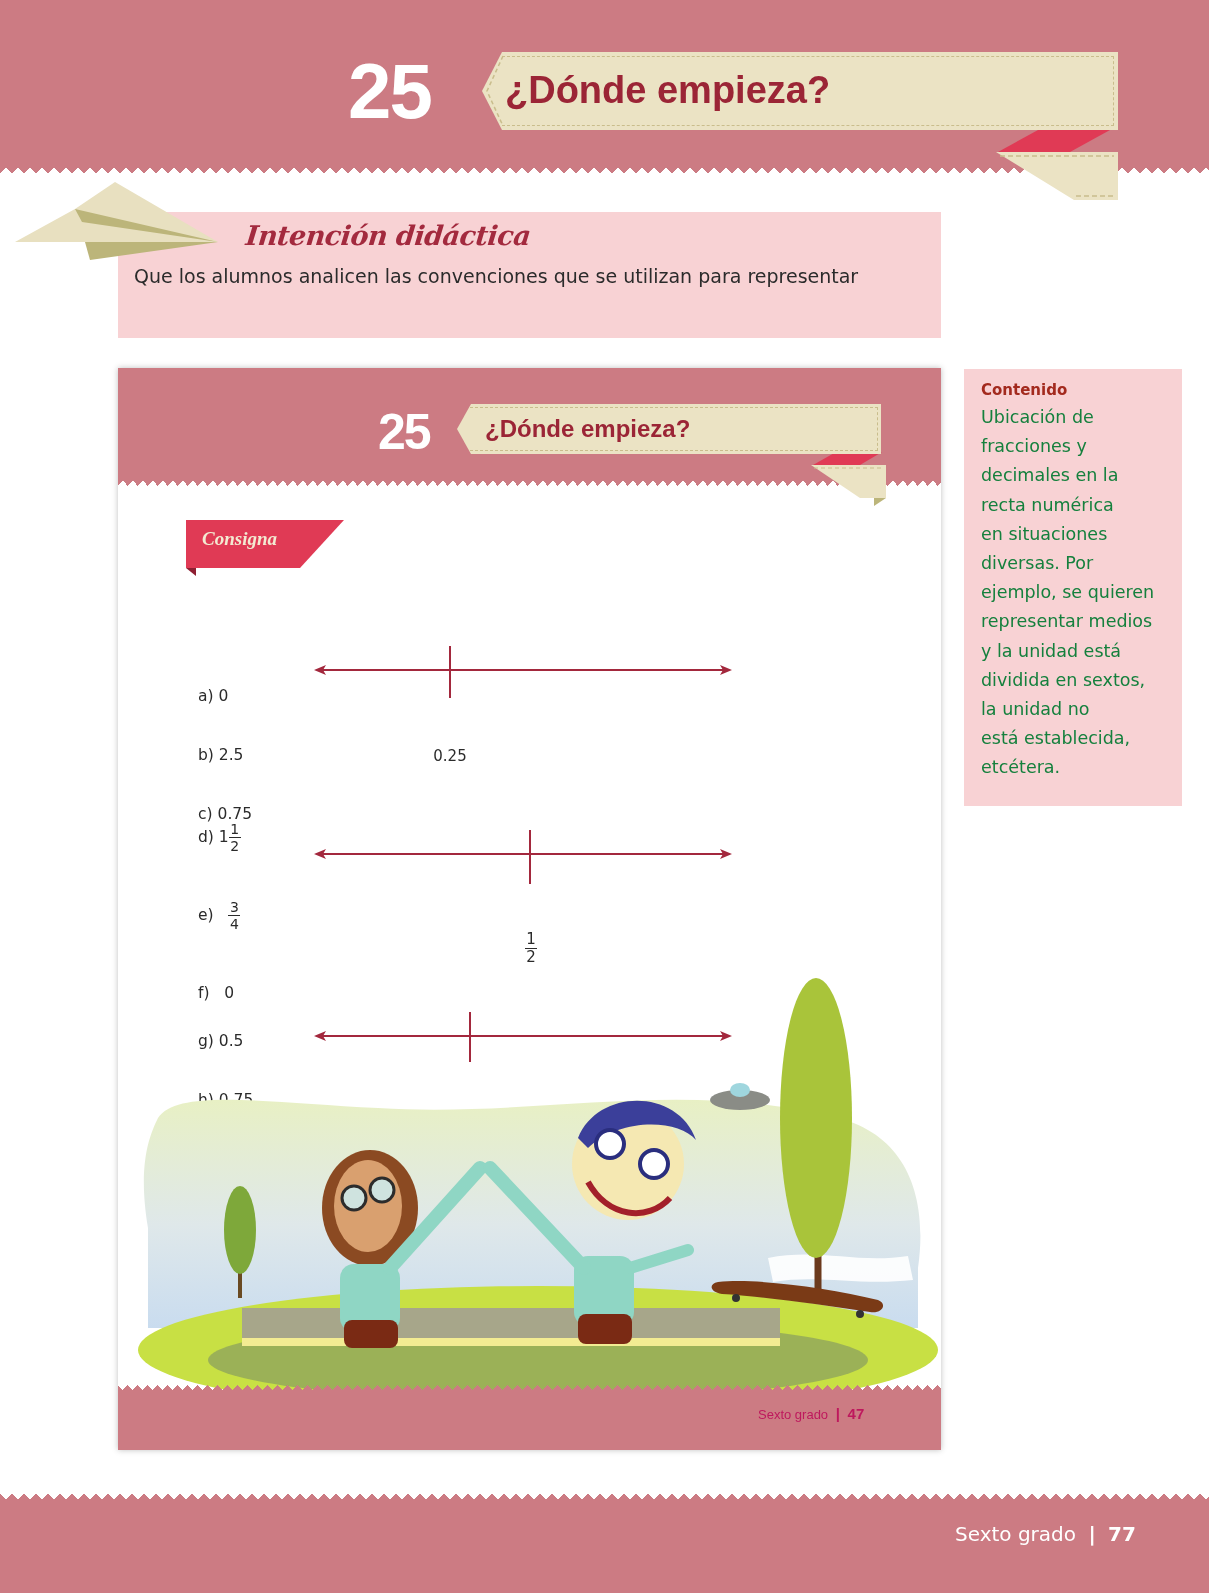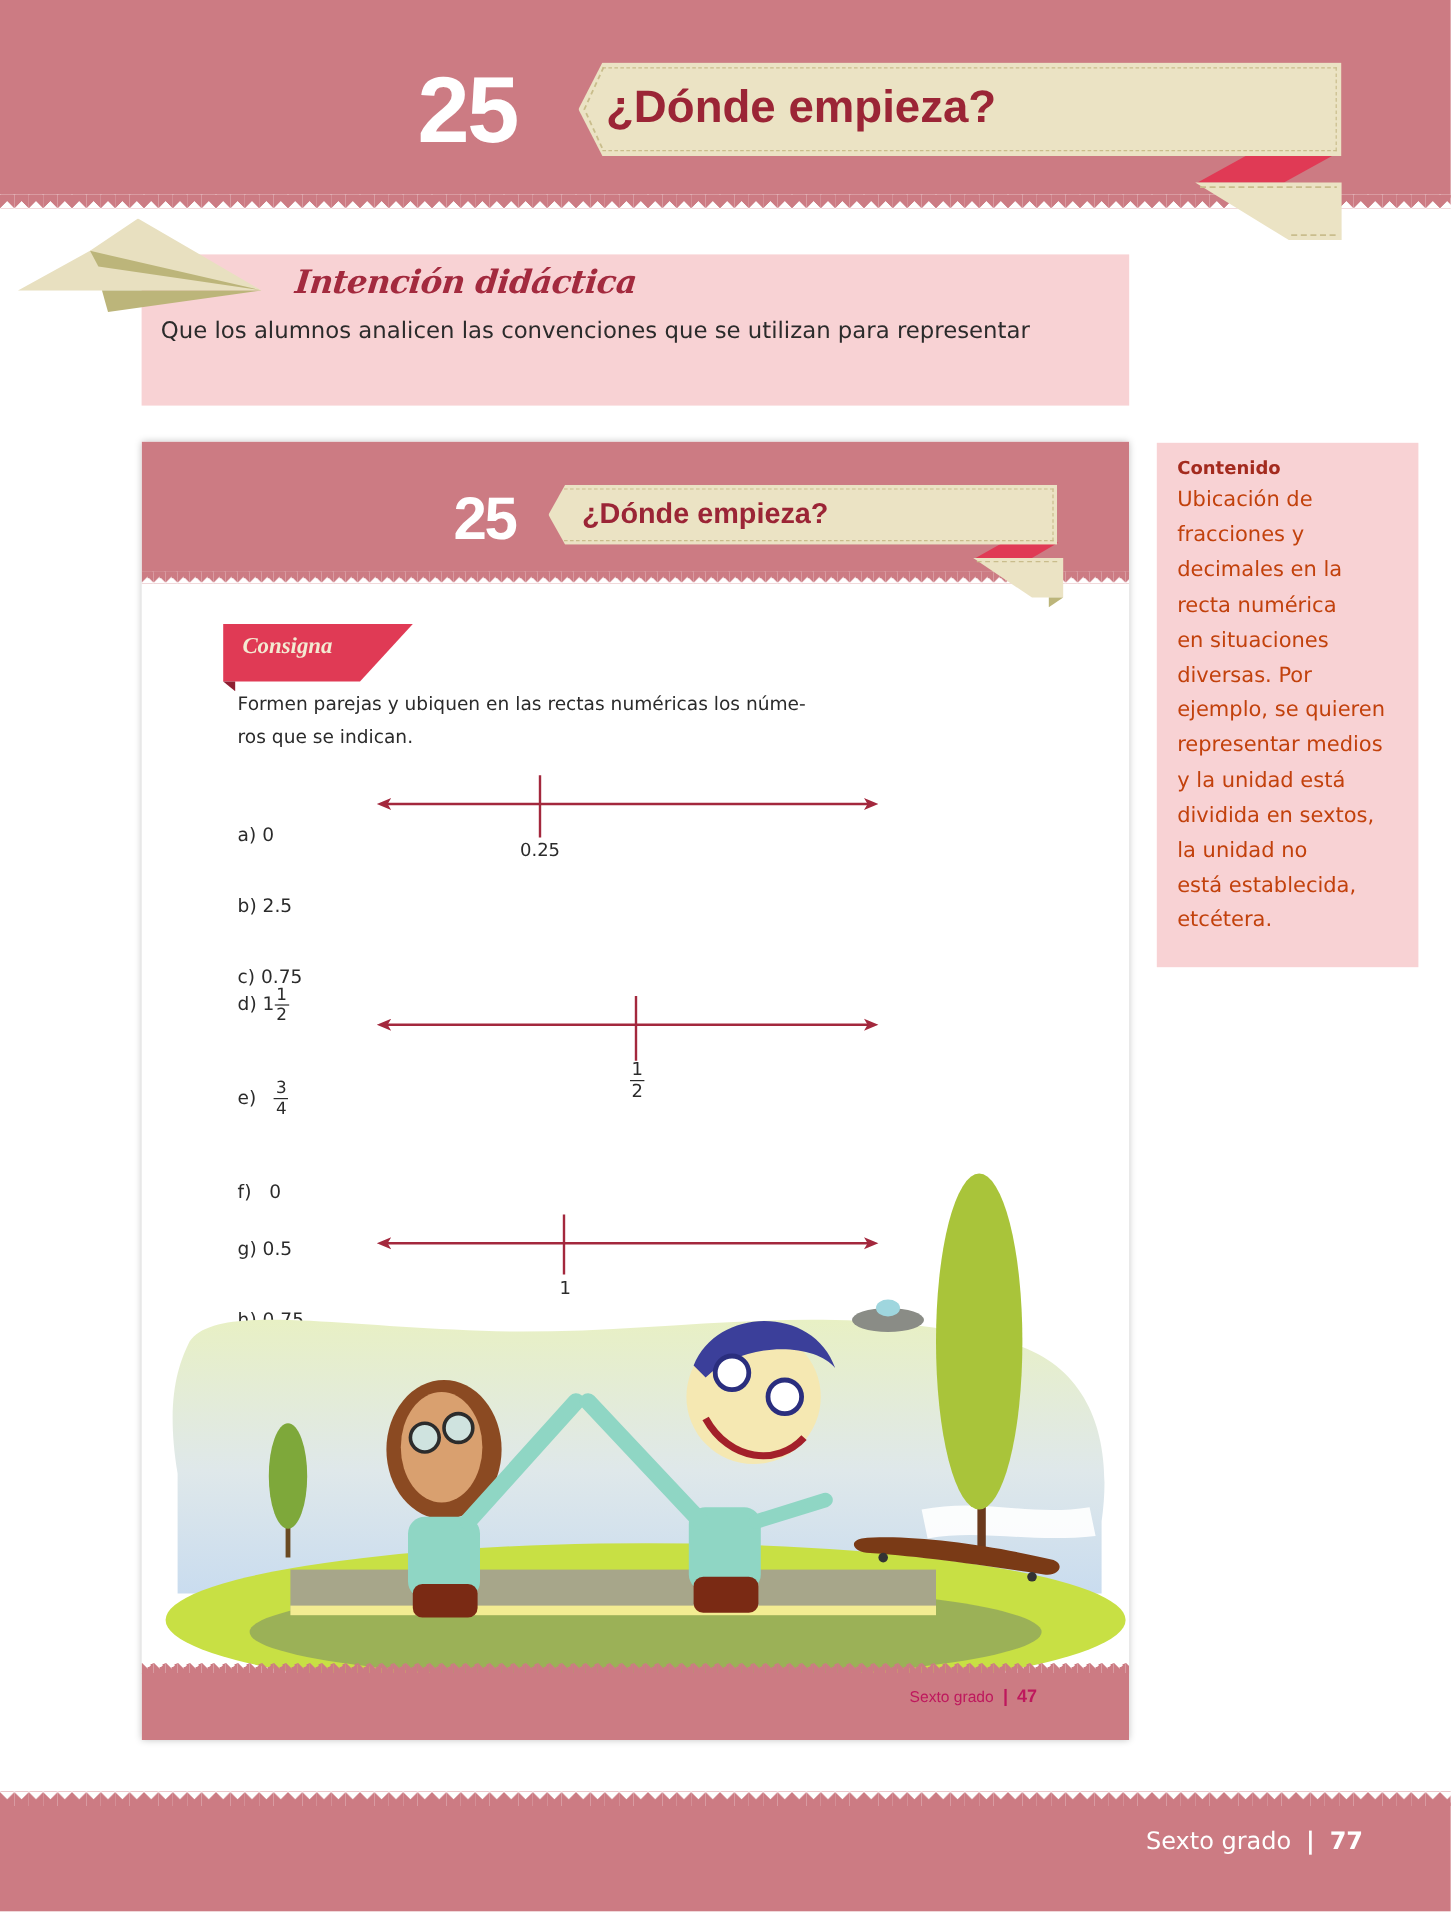--- a/index.html
+++ b/index.html
@@ -23,33 +23,33 @@
   .ribbon-title { font-family: "Liberation Sans", sans-serif; font-weight: 700; color: #9b2536; }
 
   
   .intencion-box { left: 118px; top: 212px; width: 823px; height: 126px; background: #f8d2d4; }
   .intencion-title { left: 246px; top: 220px; font-family: "DejaVu Serif", serif; font-style: italic; font-weight: 700; font-size: 27px; color: #a32a3e; transform: skewX(-6deg); letter-spacing: -0.5px; }
   .intencion-text { left: 134px; top: 262px; width: 800px; font-family: "DejaVu Sans", sans-serif; font-size: 19px; line-height: 29px; color: #2b2b2b; }
 
   
   .contenido-box { left: 964px; top: 369px; width: 218px; height: 437px; background: #f8d2d4; padding: 8px 17px; }
   .contenido-title { font-family: "DejaVu Sans", sans-serif; font-weight: 700; font-size: 15px; color: #a32a1e; line-height: 26px; }
-  .contenido-line { font-family: "DejaVu Sans", sans-serif; font-size: 17.5px; line-height: 29.2px; color: #c2410c; white-space: nowrap; }
+  .contenido-line { font-family: "DejaVu Sans", sans-serif; font-size: 17.5px; line-height: 29.2px; color: #15803d; white-space: nowrap; }
 
   
   .card { left: 118px; top: 368px; width: 823px; height: 1082px; background: #ffffff; box-shadow: 0 0 6px rgba(0,0,0,0.25); overflow: hidden; }
   .card-band { left: 0; top: 0; width: 823px; height: 108px; background: #cc7b83; }
 
   .consigna-label { font-family: Liberation Serif, serif; font-style: italic; font-weight: 700; font-size: 19px; color: #f3ead2; }
 
   .instr { font-size: 15.5px; line-height: 27px; color: #2b2b2b; }
   .item { font-size: 15.5px; color: #2b2b2b; white-space: nowrap; margin-top: 32px; }
   .frac { display: inline-flex; flex-direction: column; align-items: center; vertical-align: middle; font-size: 14px; line-height: 14px; }
   .frac .bar { width: 12px; height: 1px; background: #2b2b2b; margin: 1px 0; }
-  .tick-label { font-size: 15px; color: #2b2b2b; text-align: center; }
+  .tick-label { font-size: 15px; color: #2b2b2b; text-align: center; margin-top: 48px; }
 
   .footer-inner { font-family: Liberation Sans, sans-serif; font-size: 13px; color: #be185d; }
   .footer-inner b { font-weight: 700; font-size: 15px; }
 
   .bottom-band { left: 0; top: 1505px; width: 1209px; height: 88px; background: #cc7b83; }
   .footer-outer { font-family: "DejaVu Sans", sans-serif; font-size: 20px; color: #ffffff; }
 </style>
 </head>
 <body>
 
@@ -120,24 +120,20 @@
     <div class="ribbon-inner" style="left:14px; inset:3px; border-width:1px;"></div>
   </div>
   <div class="abs ribbon-title" style="left:367px; top:44px; font-size:24px; line-height:34px;">¿Dónde empieza?</div>
 
   <svg class="abs" style="left:66px; top:152px;" width="162" height="56">
     <polygon points="2,0 160,0 116,48 2,48" fill="#e03a55"></polygon>
     <polygon points="2,48 12,48 12,56" fill="#8e1f32"></polygon>
   </svg>
   <div class="abs consigna-label" style="left:84px; top:160px;">Consigna</div>
 
-  <div class="abs instr" style="left:80px; top:206px; width:540px;">
-    <div>Formen parejas y ubiquen en las rectas numéricas los núme-</div>
-    <div>ros que se indican.</div>
-  </div>
 
   <div class="abs" style="left:80px; top:287px;">
     <div class="item" style="height:27px;"><span>a)</span> <span>0</span></div>
     <div class="item" style="height:27px;"><span>b)</span> <span>2.5</span></div>
     <div class="item" style="height:27px;"><span>c)</span> <span>0.75</span></div>
   </div>
   <svg class="abs" style="left:196px; top:276px;" width="420" height="56">
     <line x1="6" y1="26" x2="412" y2="26" stroke="#a3283d" stroke-width="2"></line>
     <polygon points="0,26 12,21 9,26 12,31" fill="#a3283d"></polygon>
     <polygon points="418,26 406,21 409,26 406,31" fill="#a3283d"></polygon>

